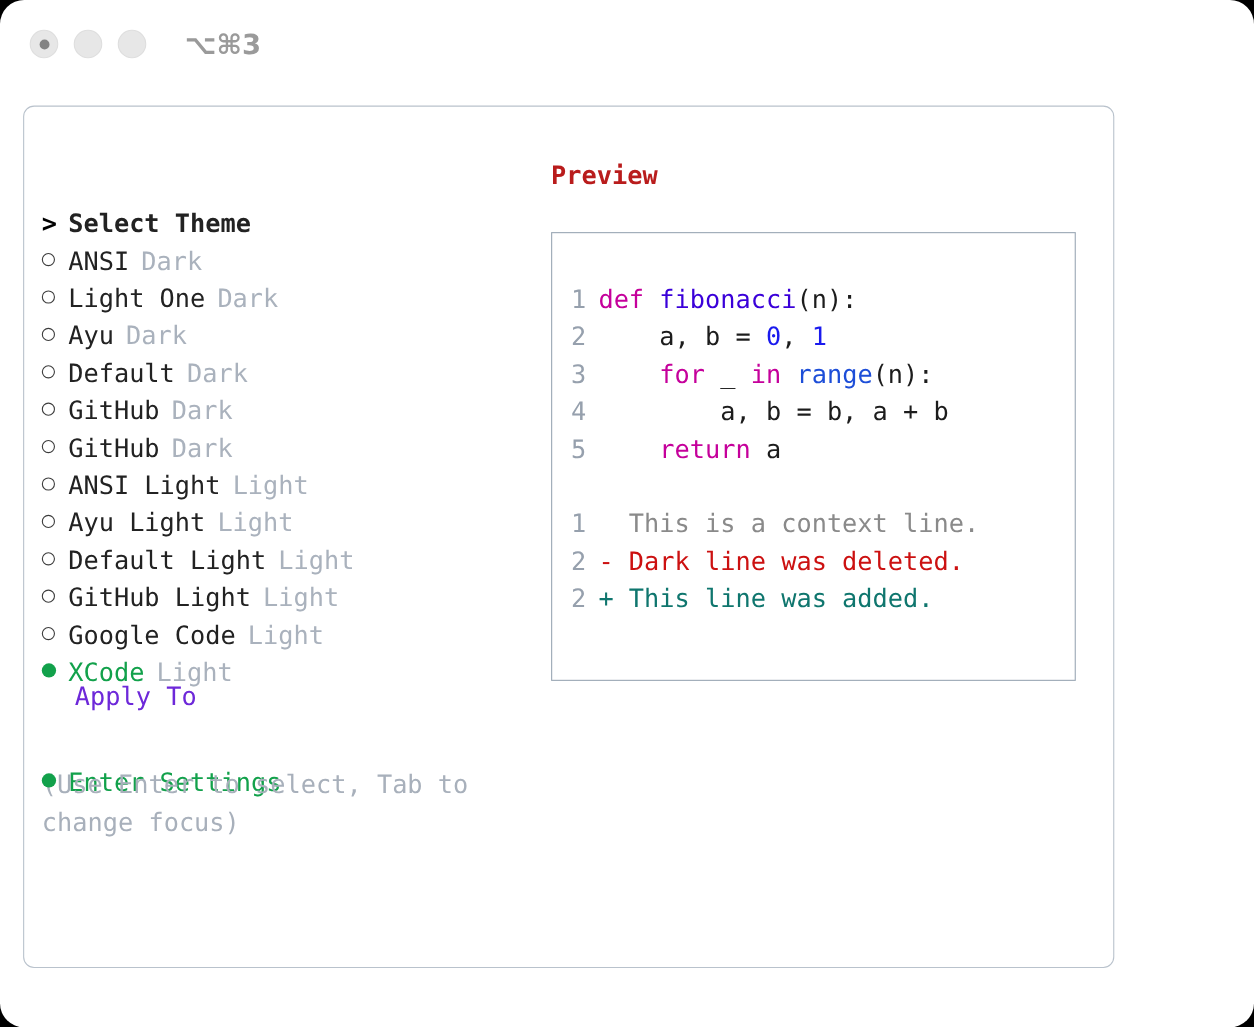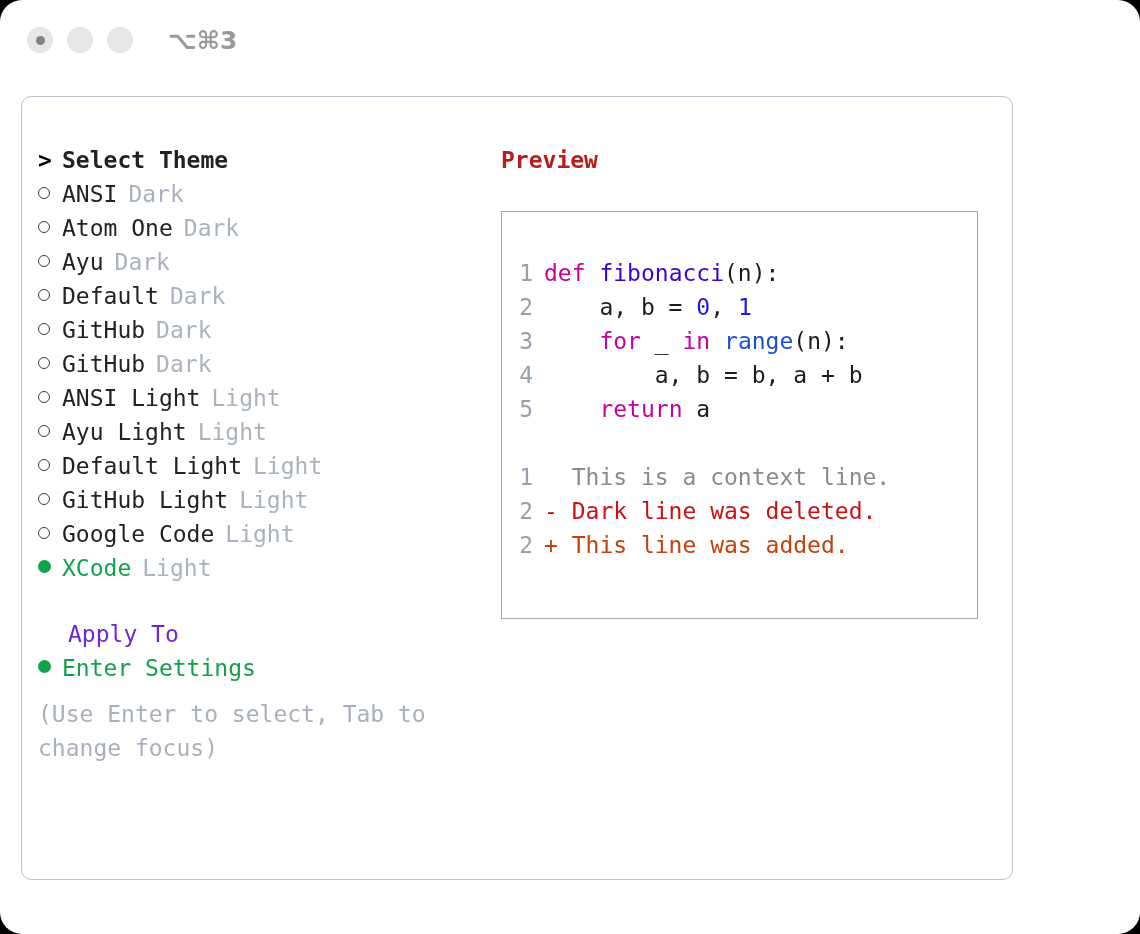--- a/index.html
+++ b/index.html
@@ -105,21 +105,21 @@
     line-height: 34px;
   }
   .marker {
     display: inline-block;
     width: 24px;
     flex: 0 0 24px;
     text-align: left;
     font-size: 23px;
     line-height: 34px;
   }
-  .label { color: #222222; }
+  .label { color: #222222; margin-top: 44px; }
   .variant {
     color: #aab2bd;
     margin-left: 11px;
   }
   .header-row {
     font-weight: bold;
     color: #000000;
   }
   .header-row .marker { font-weight: bold; }
   .row.selected .label { color: #12a14b; }
@@ -210,21 +210,21 @@
   .code-text { white-space: pre; }
   .blank-line { height: 34px; }
 
   .tok-kw   { color: #c5009b; }
   .tok-fn   { color: #3a00d9; }
   .tok-bi   { color: #1d4ed8; }
   .tok-num  { color: #1a1aee; }
   .tok-pln  { color: #1c1c1c; }
   .tok-ctx  { color: #8a8a8a; }
   .tok-del  { color: #cc1111; }
-  .tok-add  { color: #c2410c; }
+  .tok-add  { color: #0f766e; }
 </style>
 </head>
 <body>
 
 <div id="app-root">
 
   <div id="titlebar">
     <div class="traffic-lights">
       <span class="tl-dot">
           <span class="inner"></span>
@@ -246,21 +246,21 @@
         </div>
 
         <div id="theme-list">
             <div class="row">
               <span class="marker unselected"><span class="dot-hollow"></span></span>
               <span class="label">ANSI</span>
               <span class="variant">Dark</span>
             </div>
             <div class="row">
               <span class="marker unselected"><span class="dot-hollow"></span></span>
-              <span class="label">Atom One</span>
+              <span class="label">Light One</span>
               <span class="variant">Dark</span>
             </div>
             <div class="row">
               <span class="marker unselected"><span class="dot-hollow"></span></span>
               <span class="label">Ayu</span>
               <span class="variant">Dark</span>
             </div>
             <div class="row">
               <span class="marker unselected"><span class="dot-hollow"></span></span>
               <span class="label">Default</span>

